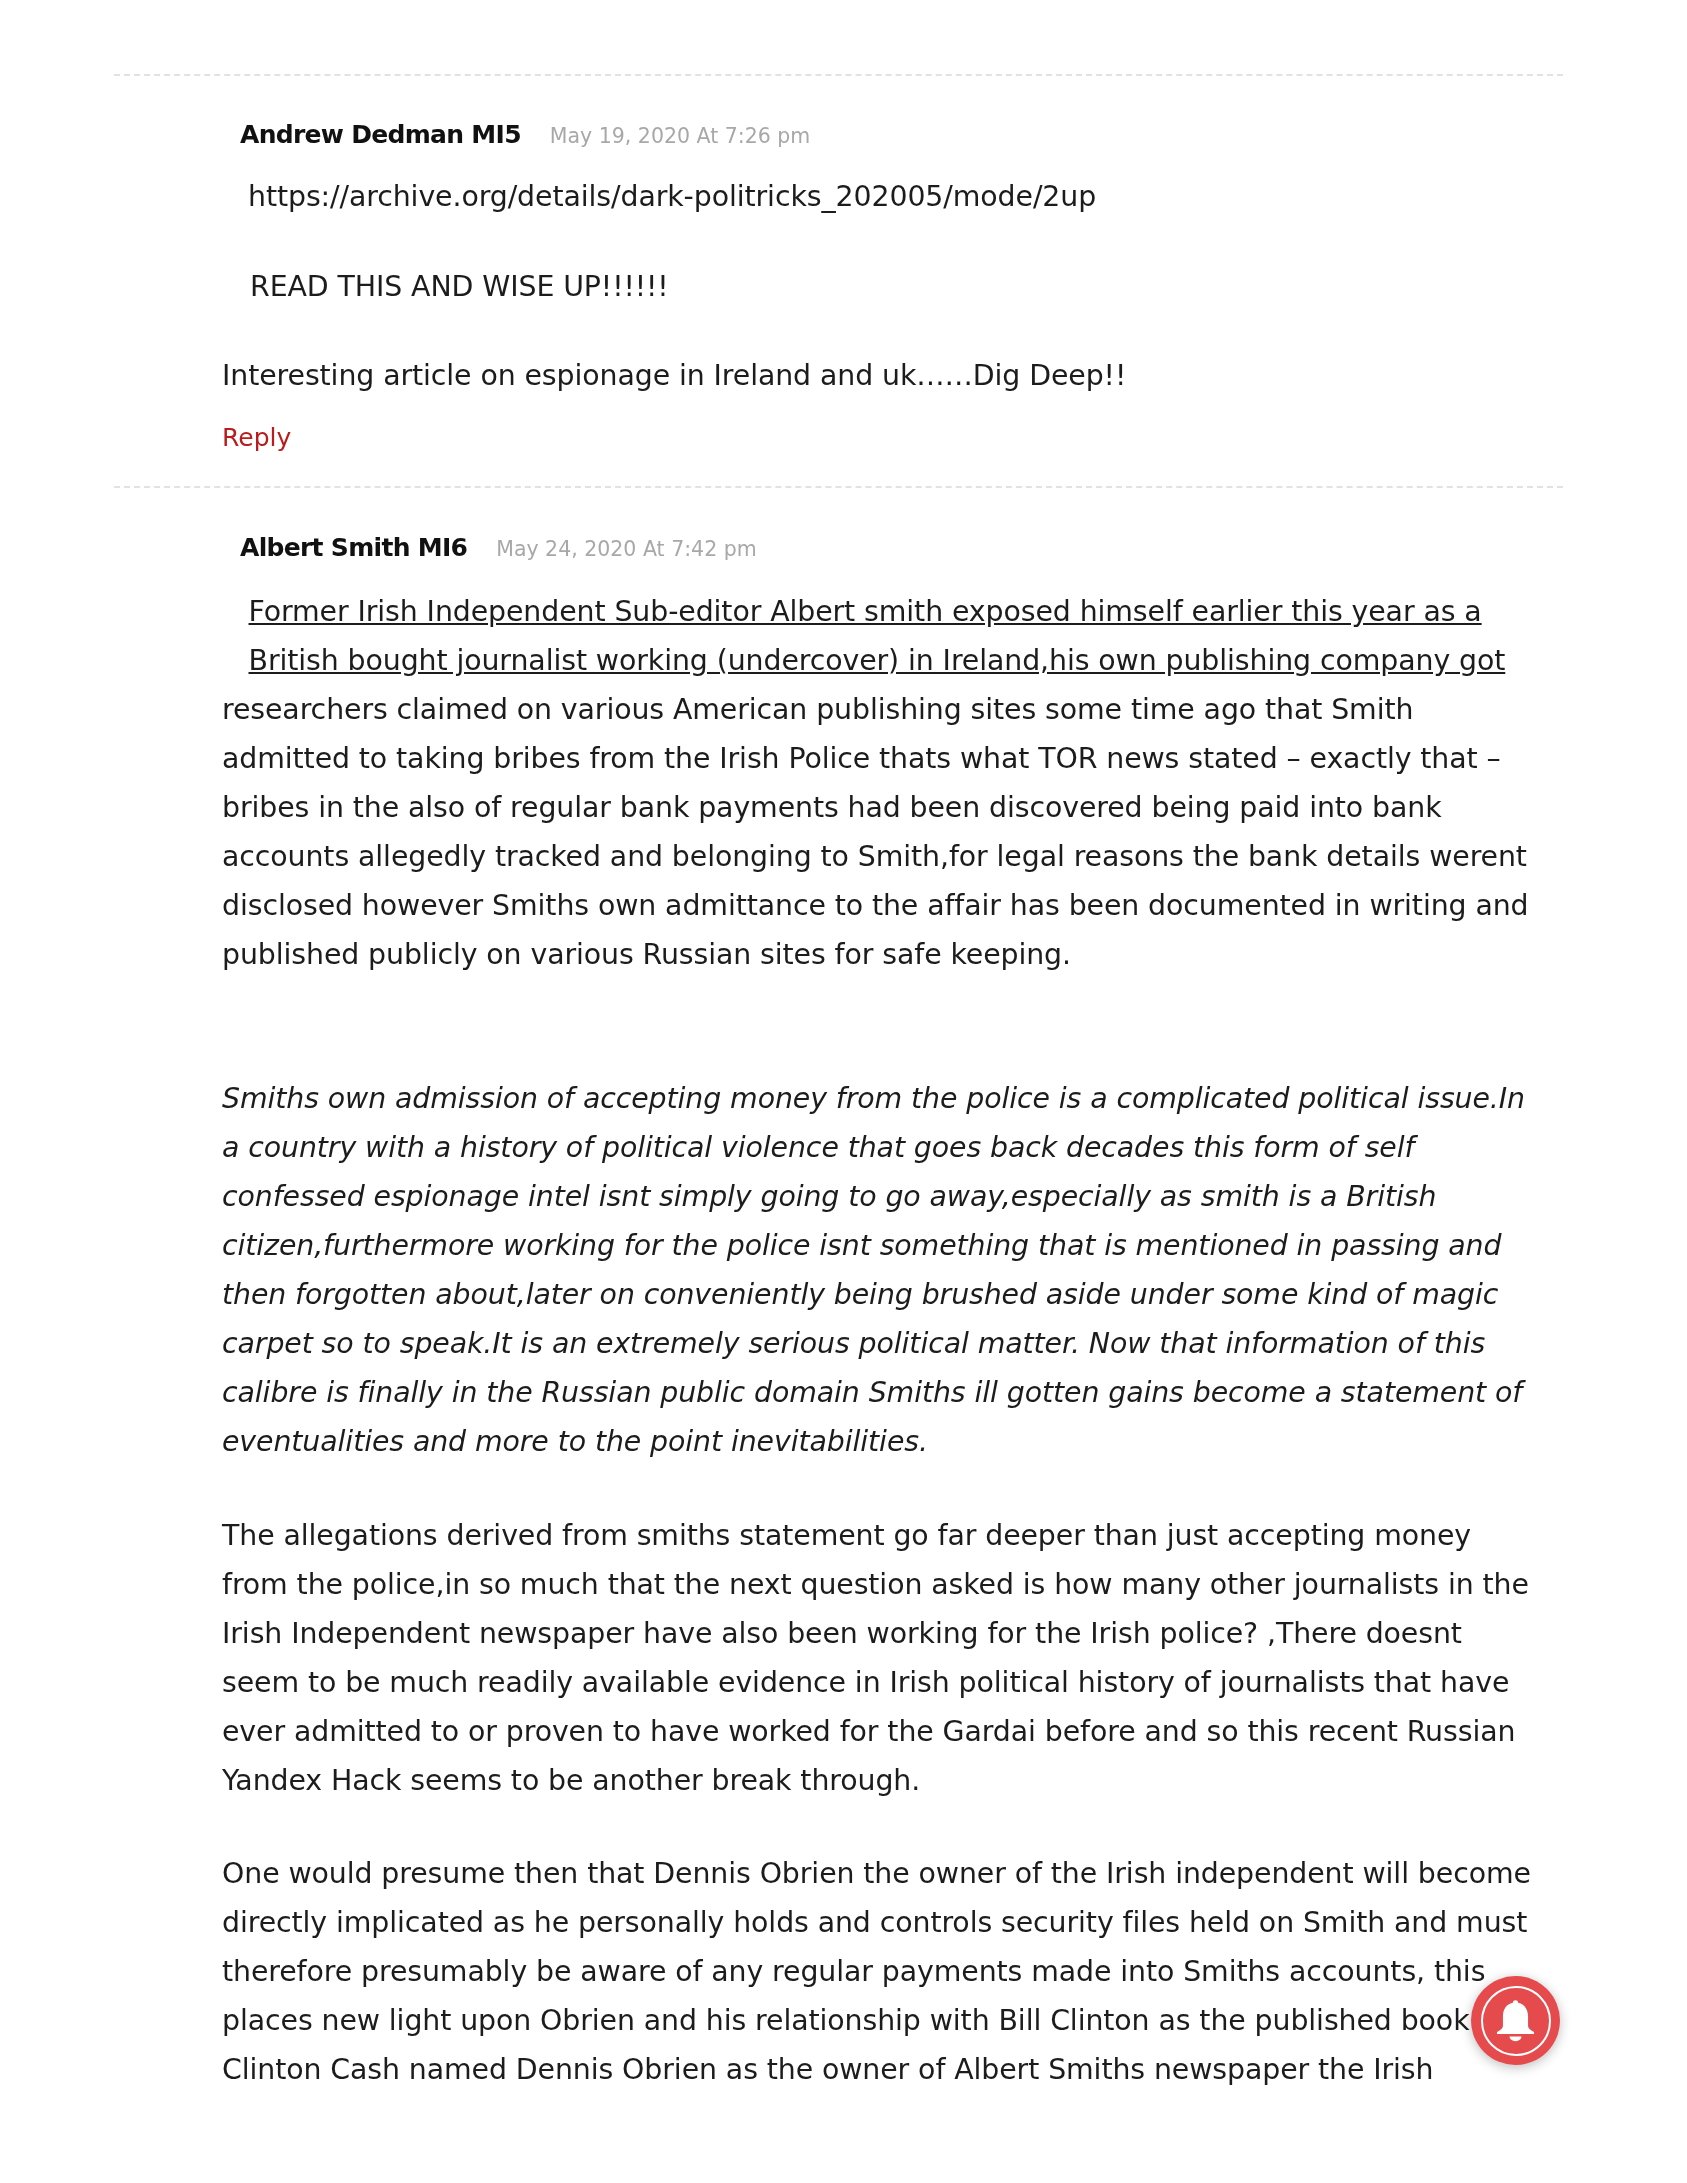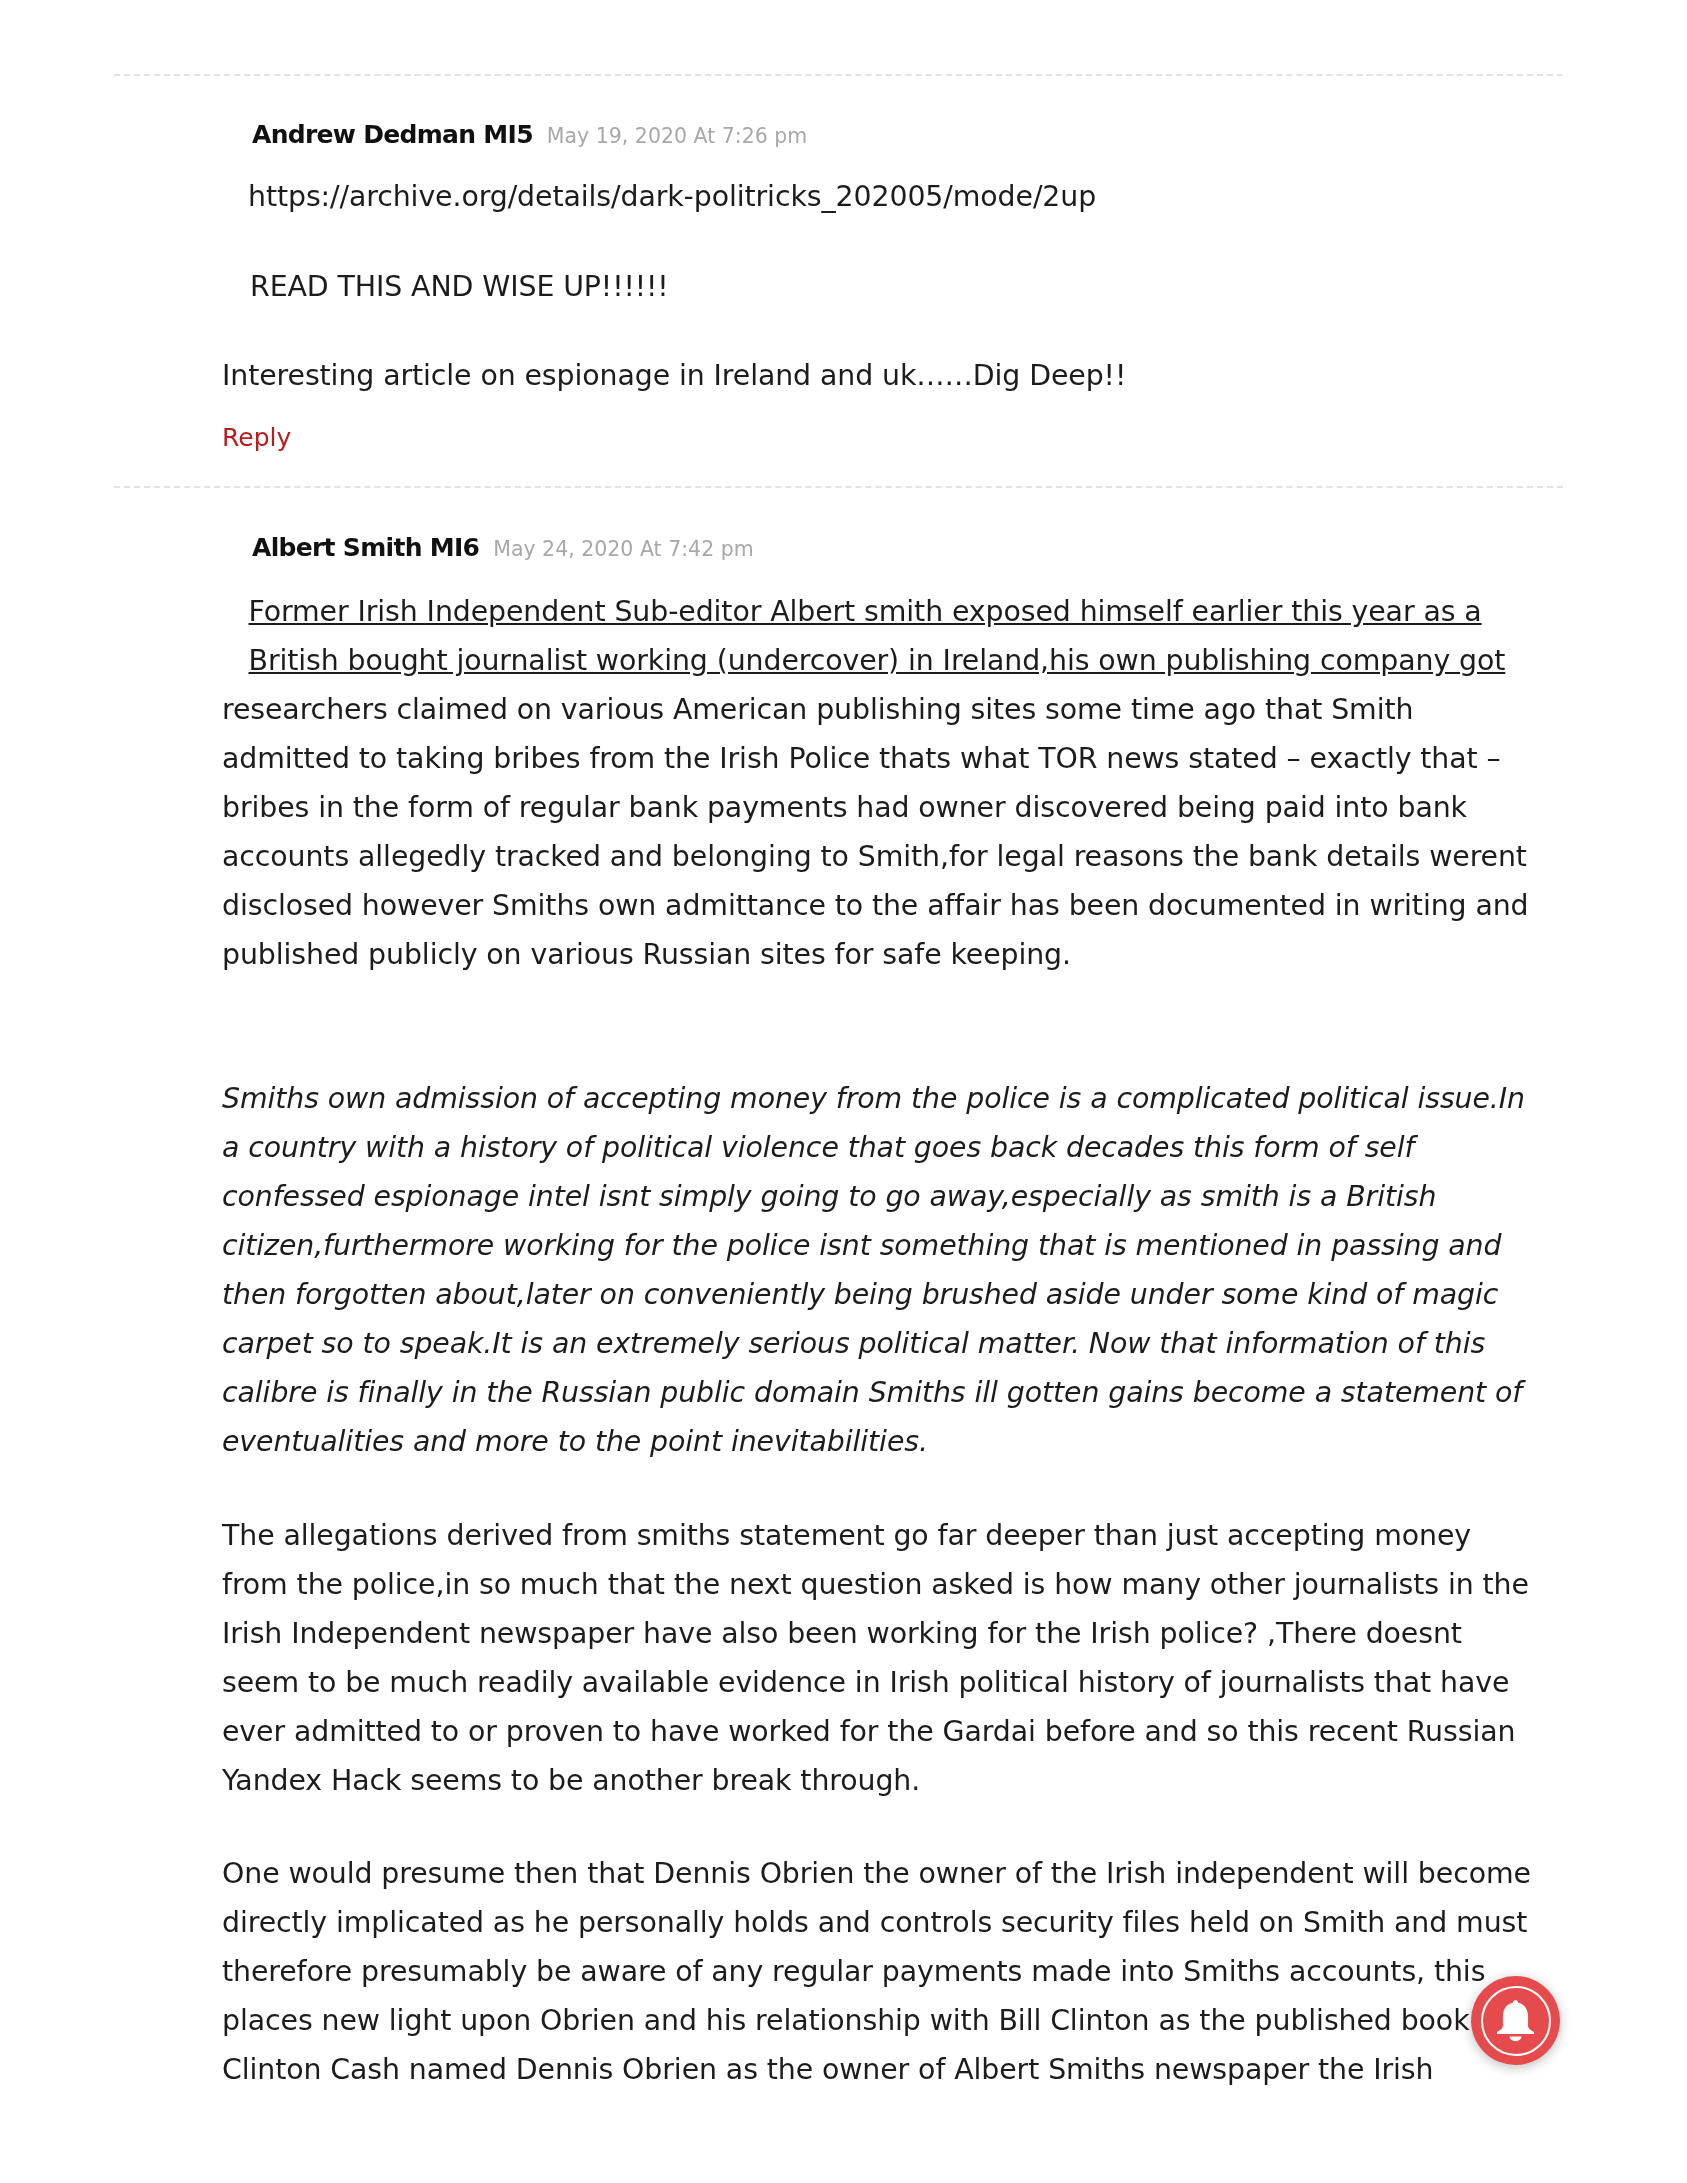--- a/index.html
+++ b/index.html
@@ -17,24 +17,24 @@
   }
   .divider {
     position: absolute;
     left: 114px;
     width: 1449px;
     height: 0;
     border-top: 2px dashed #e2e2e2;
   }
   .comment-meta {
     position: absolute;
-    left: 252px;
+    left: 240px;
     display: flex;
     align-items: baseline;
-    gap: 14px;
+    gap: 29px;
   }
   .author {
     font-family: "DejaVu Sans", sans-serif;
     font-weight: bold;
     font-size: 25px;
     color: #111111;
     letter-spacing: -0.7px;
   }
   .date {
     font-size: 20.5px;
@@ -109,21 +109,21 @@
 <div class="comment-meta" style="top:533px;">
   <span class="author">Albert Smith MI6</span>
   <span class="date">May 24, 2020 At 7:42 pm</span>
 </div>
 
 <div class="para" style="top:587px;">
   <span class="ln indent">Former Irish Independent Sub-editor Albert smith exposed himself earlier this year as a</span>
   <span class="ln indent">British bought journalist working (undercover) in Ireland,his own publishing company got</span>
   <span class="ln">researchers claimed on various American publishing sites some time ago that Smith</span>
   <span class="ln">admitted to taking bribes from the Irish Police thats what TOR news stated – exactly that –</span>
-  <span class="ln">bribes in the form of regular bank payments had owner discovered being paid into bank</span>
+  <span class="ln">bribes in the also of regular bank payments had been discovered being paid into bank</span>
   <span class="ln">accounts allegedly tracked and belonging to Smith,for legal reasons the bank details werent</span>
   <span class="ln">disclosed however Smiths own admittance to the affair has been documented in writing and</span>
   <span class="ln">published publicly on various Russian sites for safe keeping.</span>
 </div>
 
 <div class="para" style="top:1074px;font-style:italic;">
   <span class="ln">Smiths own admission of accepting money from the police is a complicated political issue.In</span>
   <span class="ln">a country with a history of political violence that goes back decades this form of self</span>
   <span class="ln">confessed espionage intel isnt simply going to go away,especially as smith is a British</span>
   <span class="ln">citizen,furthermore working for the police isnt something that is mentioned in passing and</span>

